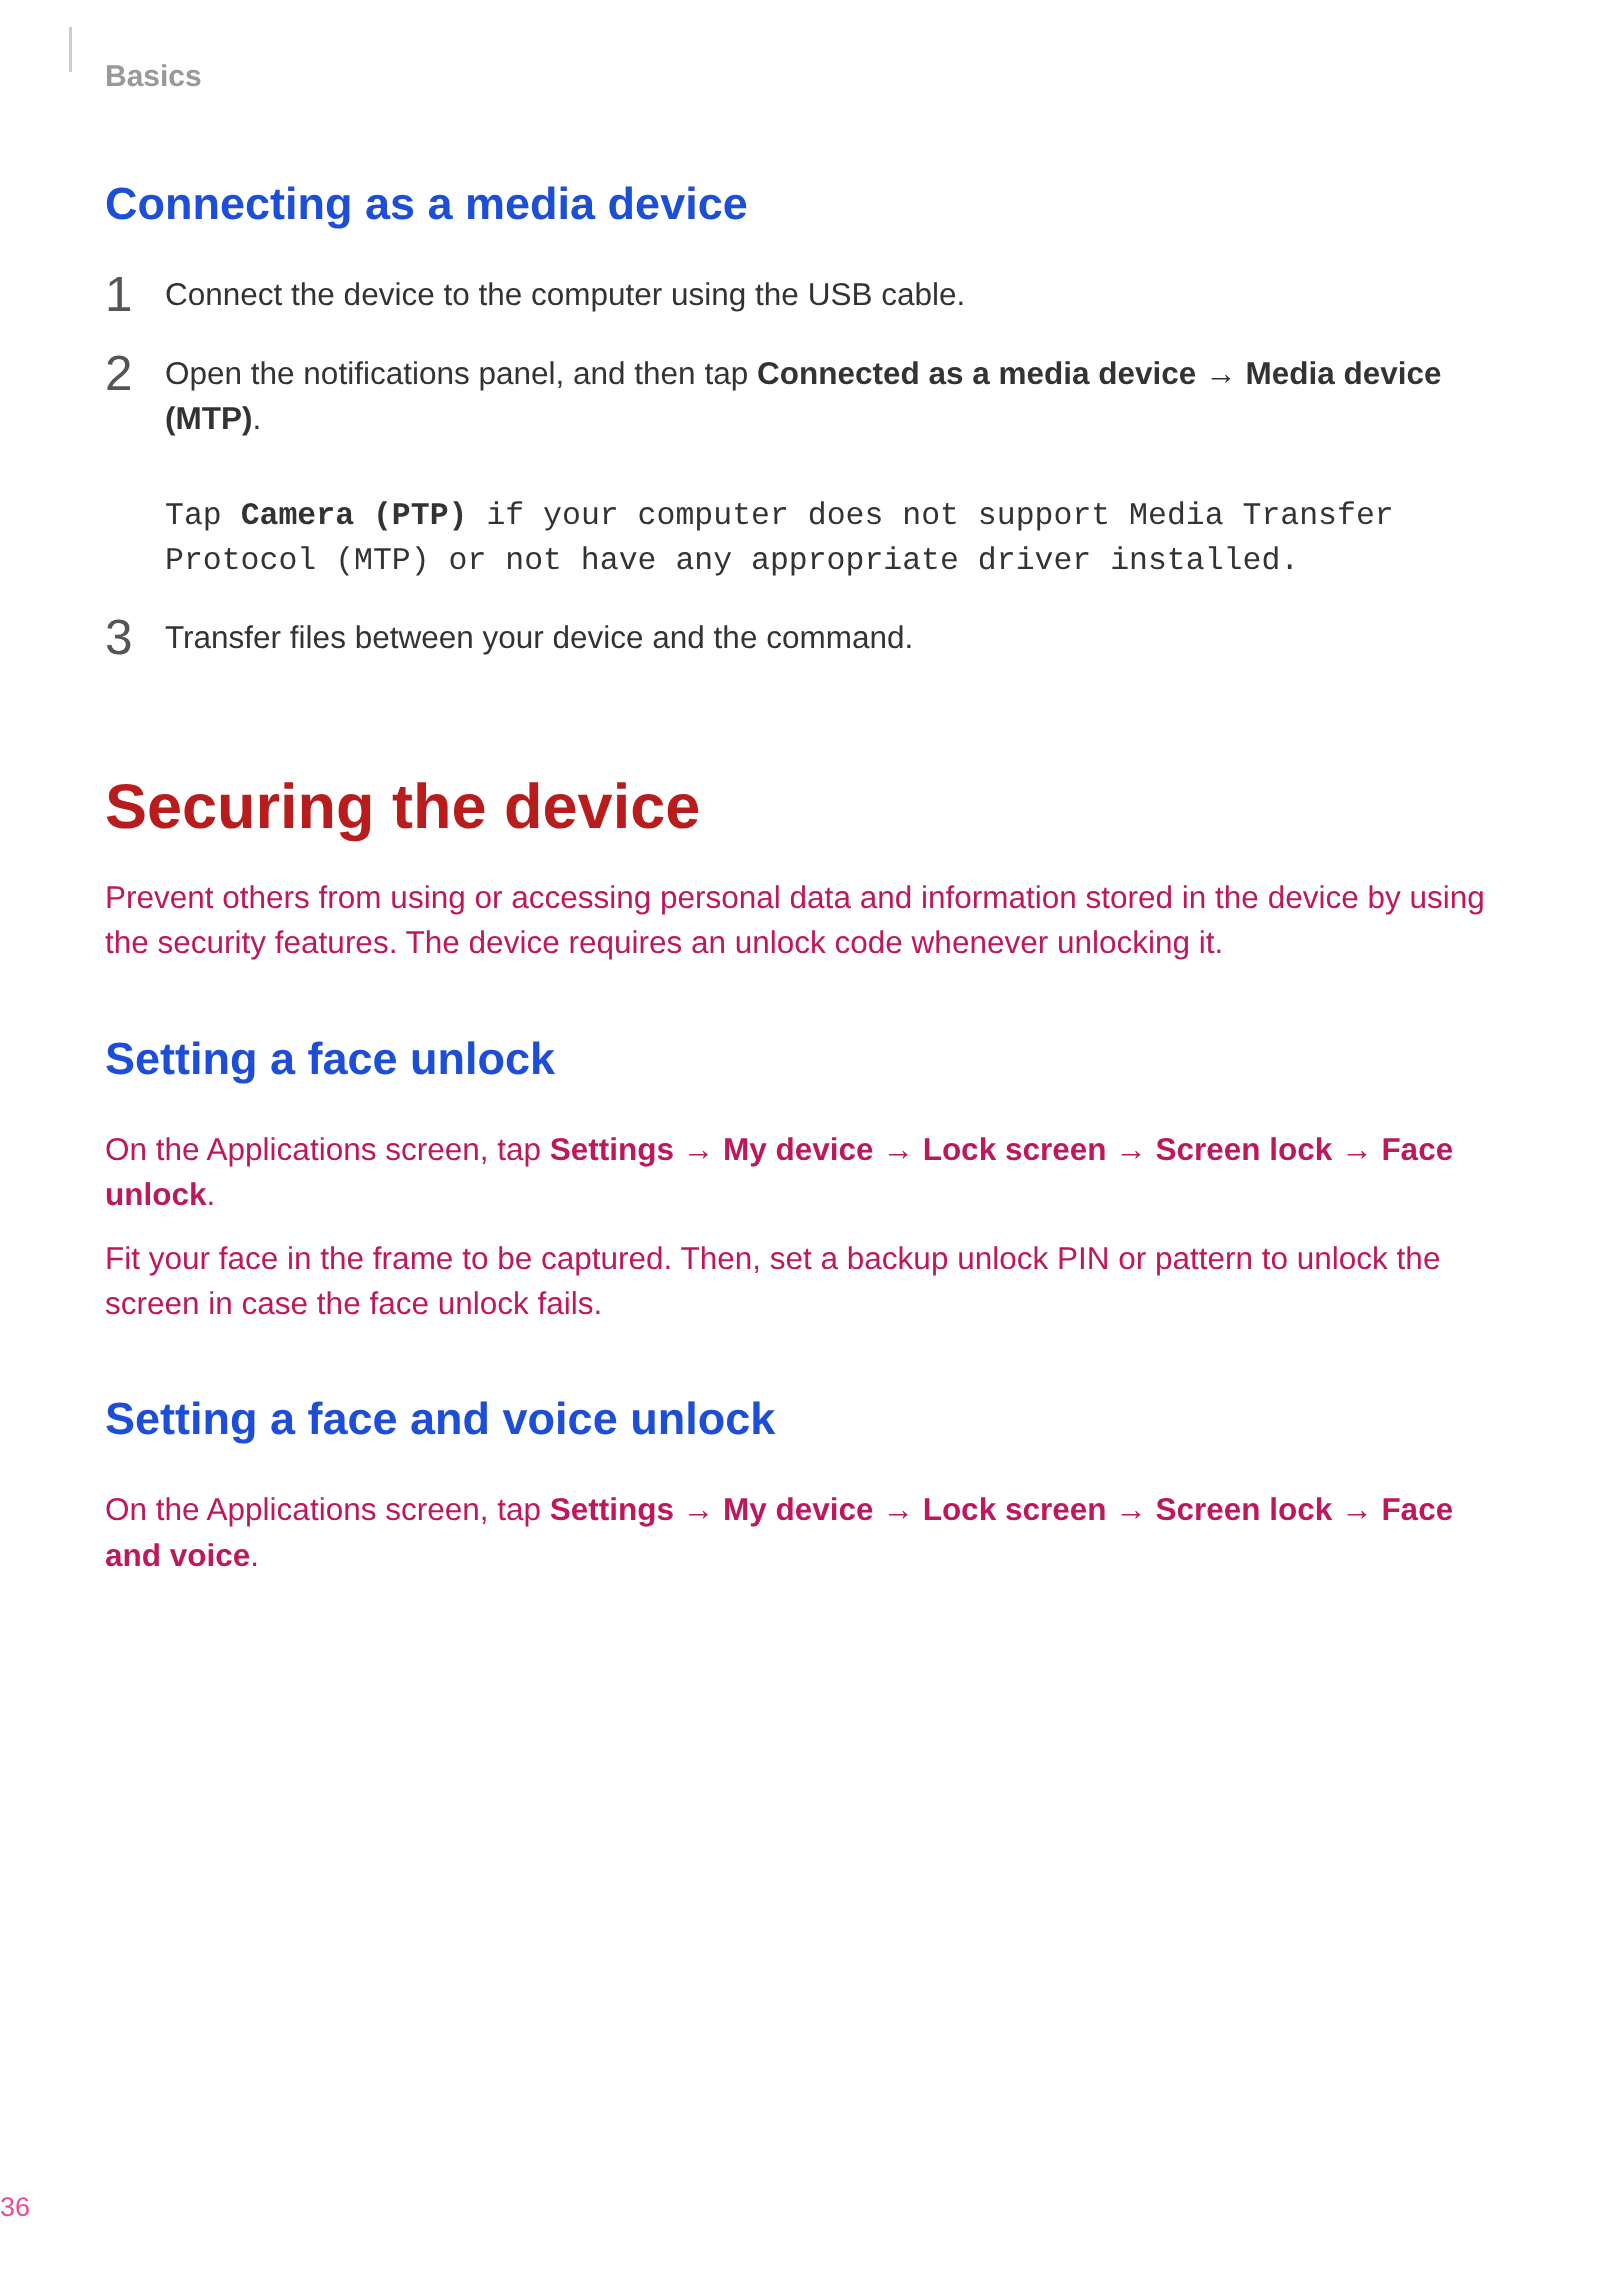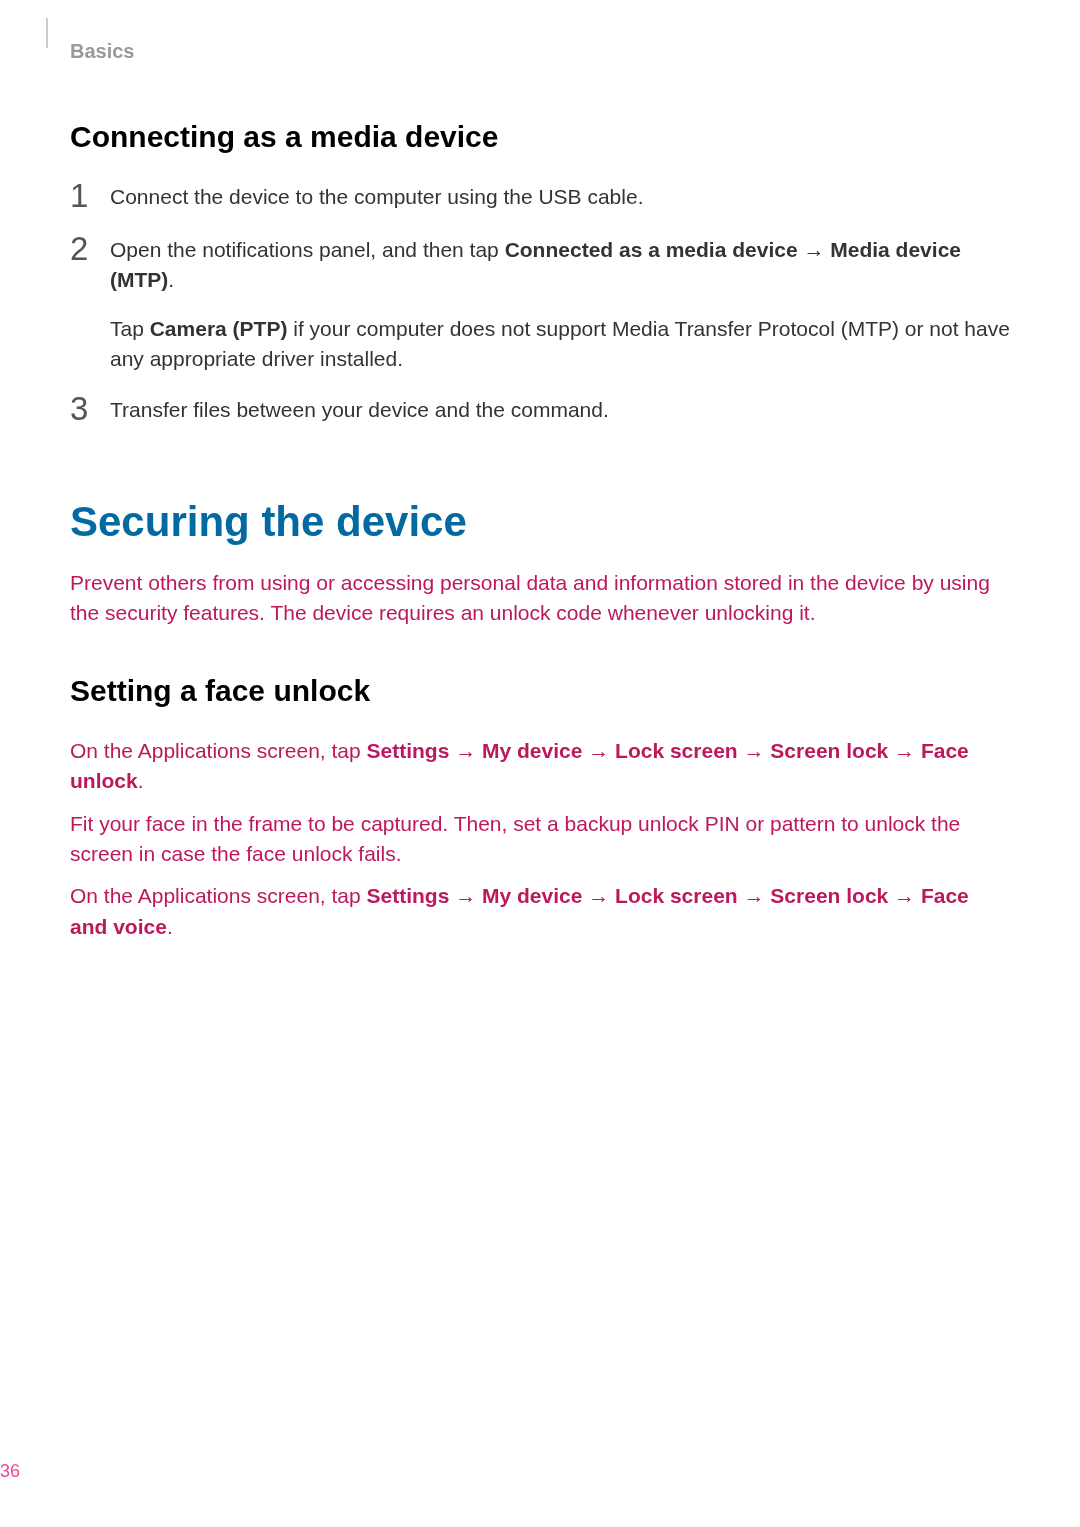--- a/index.html
+++ b/index.html
@@ -31,31 +31,31 @@
       color: #999;
       font-weight: 700;
     }
     .content {
       position: absolute;
       left: 70px;
       right: 70px;
       top: 100px;
     }
     .section-heading-orange {
-      color: #000000;
+      color: #1d4ed8;
       font-size: 30px;
       font-weight: 600;
       margin-top: 25px;
       margin-bottom: 28px;
     }
     .section-heading-orange.first {
       margin-top: 20px;
     }
     .main-heading {
-      color: #0369a1;
+      color: #b91c1c;
       font-size: 42px;
       font-weight: 600;
       margin-top: 70px;
       margin-bottom: 22px;
     }
     .numbered-item {
       display: flex;
       align-items: flex-start;
       margin-bottom: 20px;
     }
@@ -69,21 +69,22 @@
       position: relative;
       top: -3px;
     }
     .numbered-content {
       font-size: 21px;
       line-height: 1.45;
       color: #333;
       flex: 1;
     }
     .numbered-content .sub-para {
-      margin-top: 18px;
+      margin-top: 34px;
+      font-family: Liberation Mono, monospace;
     }
     .body-text {
       font-size: 21px;
       line-height: 1.45;
       color: #be185d;
       margin-bottom: 12px;
     }
     .bold {
       font-weight: 600;
     }
@@ -135,20 +136,21 @@
   <p class="body-text">Prevent others from using or accessing personal data and information stored in the device by using the security features. The device requires an unlock code whenever unlocking it.</p>
 
   <h2 class="section-heading-orange" style="margin-top: 45px;">Setting a face unlock</h2>
 
   <p class="body-text">
     <span>On the Applications screen, tap </span><span class="bold">Settings</span><span class="arrow"> → </span><span class="bold">My device</span><span class="arrow"> → </span><span class="bold">Lock screen</span><span class="arrow"> → </span><span class="bold">Screen lock</span><span class="arrow"> → </span><span class="bold">Face unlock</span><span>.</span>
   </p>
 
   <p class="body-text">Fit your face in the frame to be captured. Then, set a backup unlock PIN or pattern to unlock the screen in case the face unlock fails.</p>
 
+  <h2 class="section-heading-orange" style="margin-top: 45px;">Setting a face and voice unlock</h2>
 
   <p class="body-text">
     <span>On the Applications screen, tap </span><span class="bold">Settings</span><span class="arrow"> → </span><span class="bold">My device</span><span class="arrow"> → </span><span class="bold">Lock screen</span><span class="arrow"> → </span><span class="bold">Screen lock</span><span class="arrow"> → </span><span class="bold">Face and voice</span><span>.</span>
   </p>
 
 
 </div>
 
 <div class="page-number">36</div>
 

